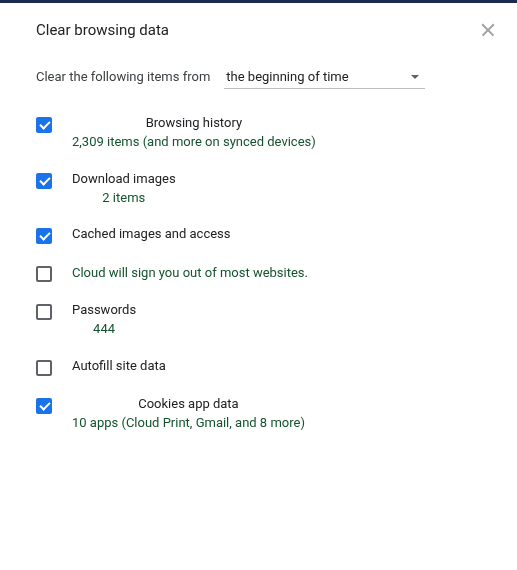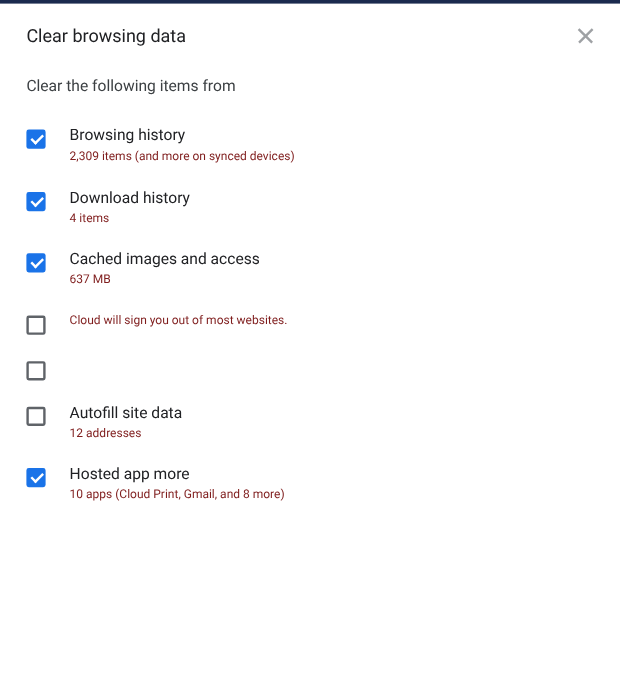--- a/index.html
+++ b/index.html
@@ -7,21 +7,21 @@
     font-family: Roboto, "Segoe UI", Arial, sans-serif;
     background: #fff;
     width: 517px;
     height: 570px;
     overflow: hidden;
     font-size: 13px;
     color: #3c4043;
     border-top: 3px solid #1b2a4e;
   }
   .dialog {
-    padding: 18px 22px 16px 22px;
+    padding: 18px 22px 16px 36px;
     height: 100%;
     display: flex;
     flex-direction: column;
   }
   .header {
     display: flex;
     justify-content: space-between;
     align-items: center;
     margin-bottom: 26px;
   }
@@ -68,20 +68,21 @@
     border-left: 4px solid transparent;
     border-right: 4px solid transparent;
     border-top: 4px solid #5f6368;
   }
   .items { flex: 1; }
   .item {
     display: flex;
     align-items: flex-start;
     gap: 20px;
     margin-bottom: 20px;
+    text-align: center;
   }
   .checkbox {
     width: 16px; height: 16px;
     border: 2px solid #5f6368;
     border-radius: 2px;
     flex-shrink: 0;
     margin-top: 2px;
     cursor: pointer;
     position: relative;
     background: #fff;
@@ -94,76 +95,82 @@
     content: "";
     position: absolute;
     left: 4px; top: 0px;
     width: 4px; height: 8px;
     border: solid #fff;
     border-width: 0 2px 2px 0;
     transform: rotate(45deg);
   }
   .item-text { display: flex; flex-direction: column; gap: 3px; }
   .item-label { color: #202124; font-size: 13px; }
-  .item-desc { color: #7f1d1d; font-size: 10px; line-height: 1.35; }
+  .item-desc { color: #14532d; font-size: 13px; line-height: 1.35; }
 </style>
 </head>
 <body>
 
 <div class="dialog">
 
   <div class="header">
     <div class="title">Clear browsing data</div>
     <div class="close"></div>
   </div>
 
   <div class="timeframe-row">
     <span class="timeframe-label">Clear the following items from</span>
+    <div class="dropdown">
+      <span class="dropdown-text">the beginning of time</span>
+      <span class="caret"></span>
+    </div>
   </div>
 
   <div class="items" id="items">
       <div class="item">
         <div class="checkbox checked"></div>
         <div class="item-text">
           <div class="item-label">Browsing history</div>
           <div class="item-desc">2,309 items (and more on synced devices)</div>
         </div>
       </div>
       <div class="item">
         <div class="checkbox checked"></div>
         <div class="item-text">
-          <div class="item-label">Download history</div>
-          <div class="item-desc">4 items</div>
+          <div class="item-label">Download images</div>
+          <div class="item-desc">2 items</div>
         </div>
       </div>
       <div class="item">
         <div class="checkbox checked"></div>
         <div class="item-text">
           <div class="item-label">Cached images and access</div>
-          <div class="item-desc">637 MB</div>
         </div>
       </div>
       <div class="item">
         <div class="checkbox"></div>
         <div class="item-text">
           <div class="item-desc">Cloud will sign you out of most websites.</div>
         </div>
       </div>
       <div class="item">
         <div class="checkbox"></div>
+        <div class="item-text">
+          <div class="item-label">Passwords</div>
+          <div class="item-desc">444</div>
+        </div>
       </div>
       <div class="item">
         <div class="checkbox"></div>
         <div class="item-text">
           <div class="item-label">Autofill site data</div>
-          <div class="item-desc">12 addresses</div>
         </div>
       </div>
       <div class="item">
         <div class="checkbox checked"></div>
         <div class="item-text">
-          <div class="item-label">Hosted app more</div>
+          <div class="item-label">Cookies app data</div>
           <div class="item-desc">10 apps (Cloud Print, Gmail, and 8 more)</div>
         </div>
       </div>
     </div>
 
 </div>
 
 </body></html>

